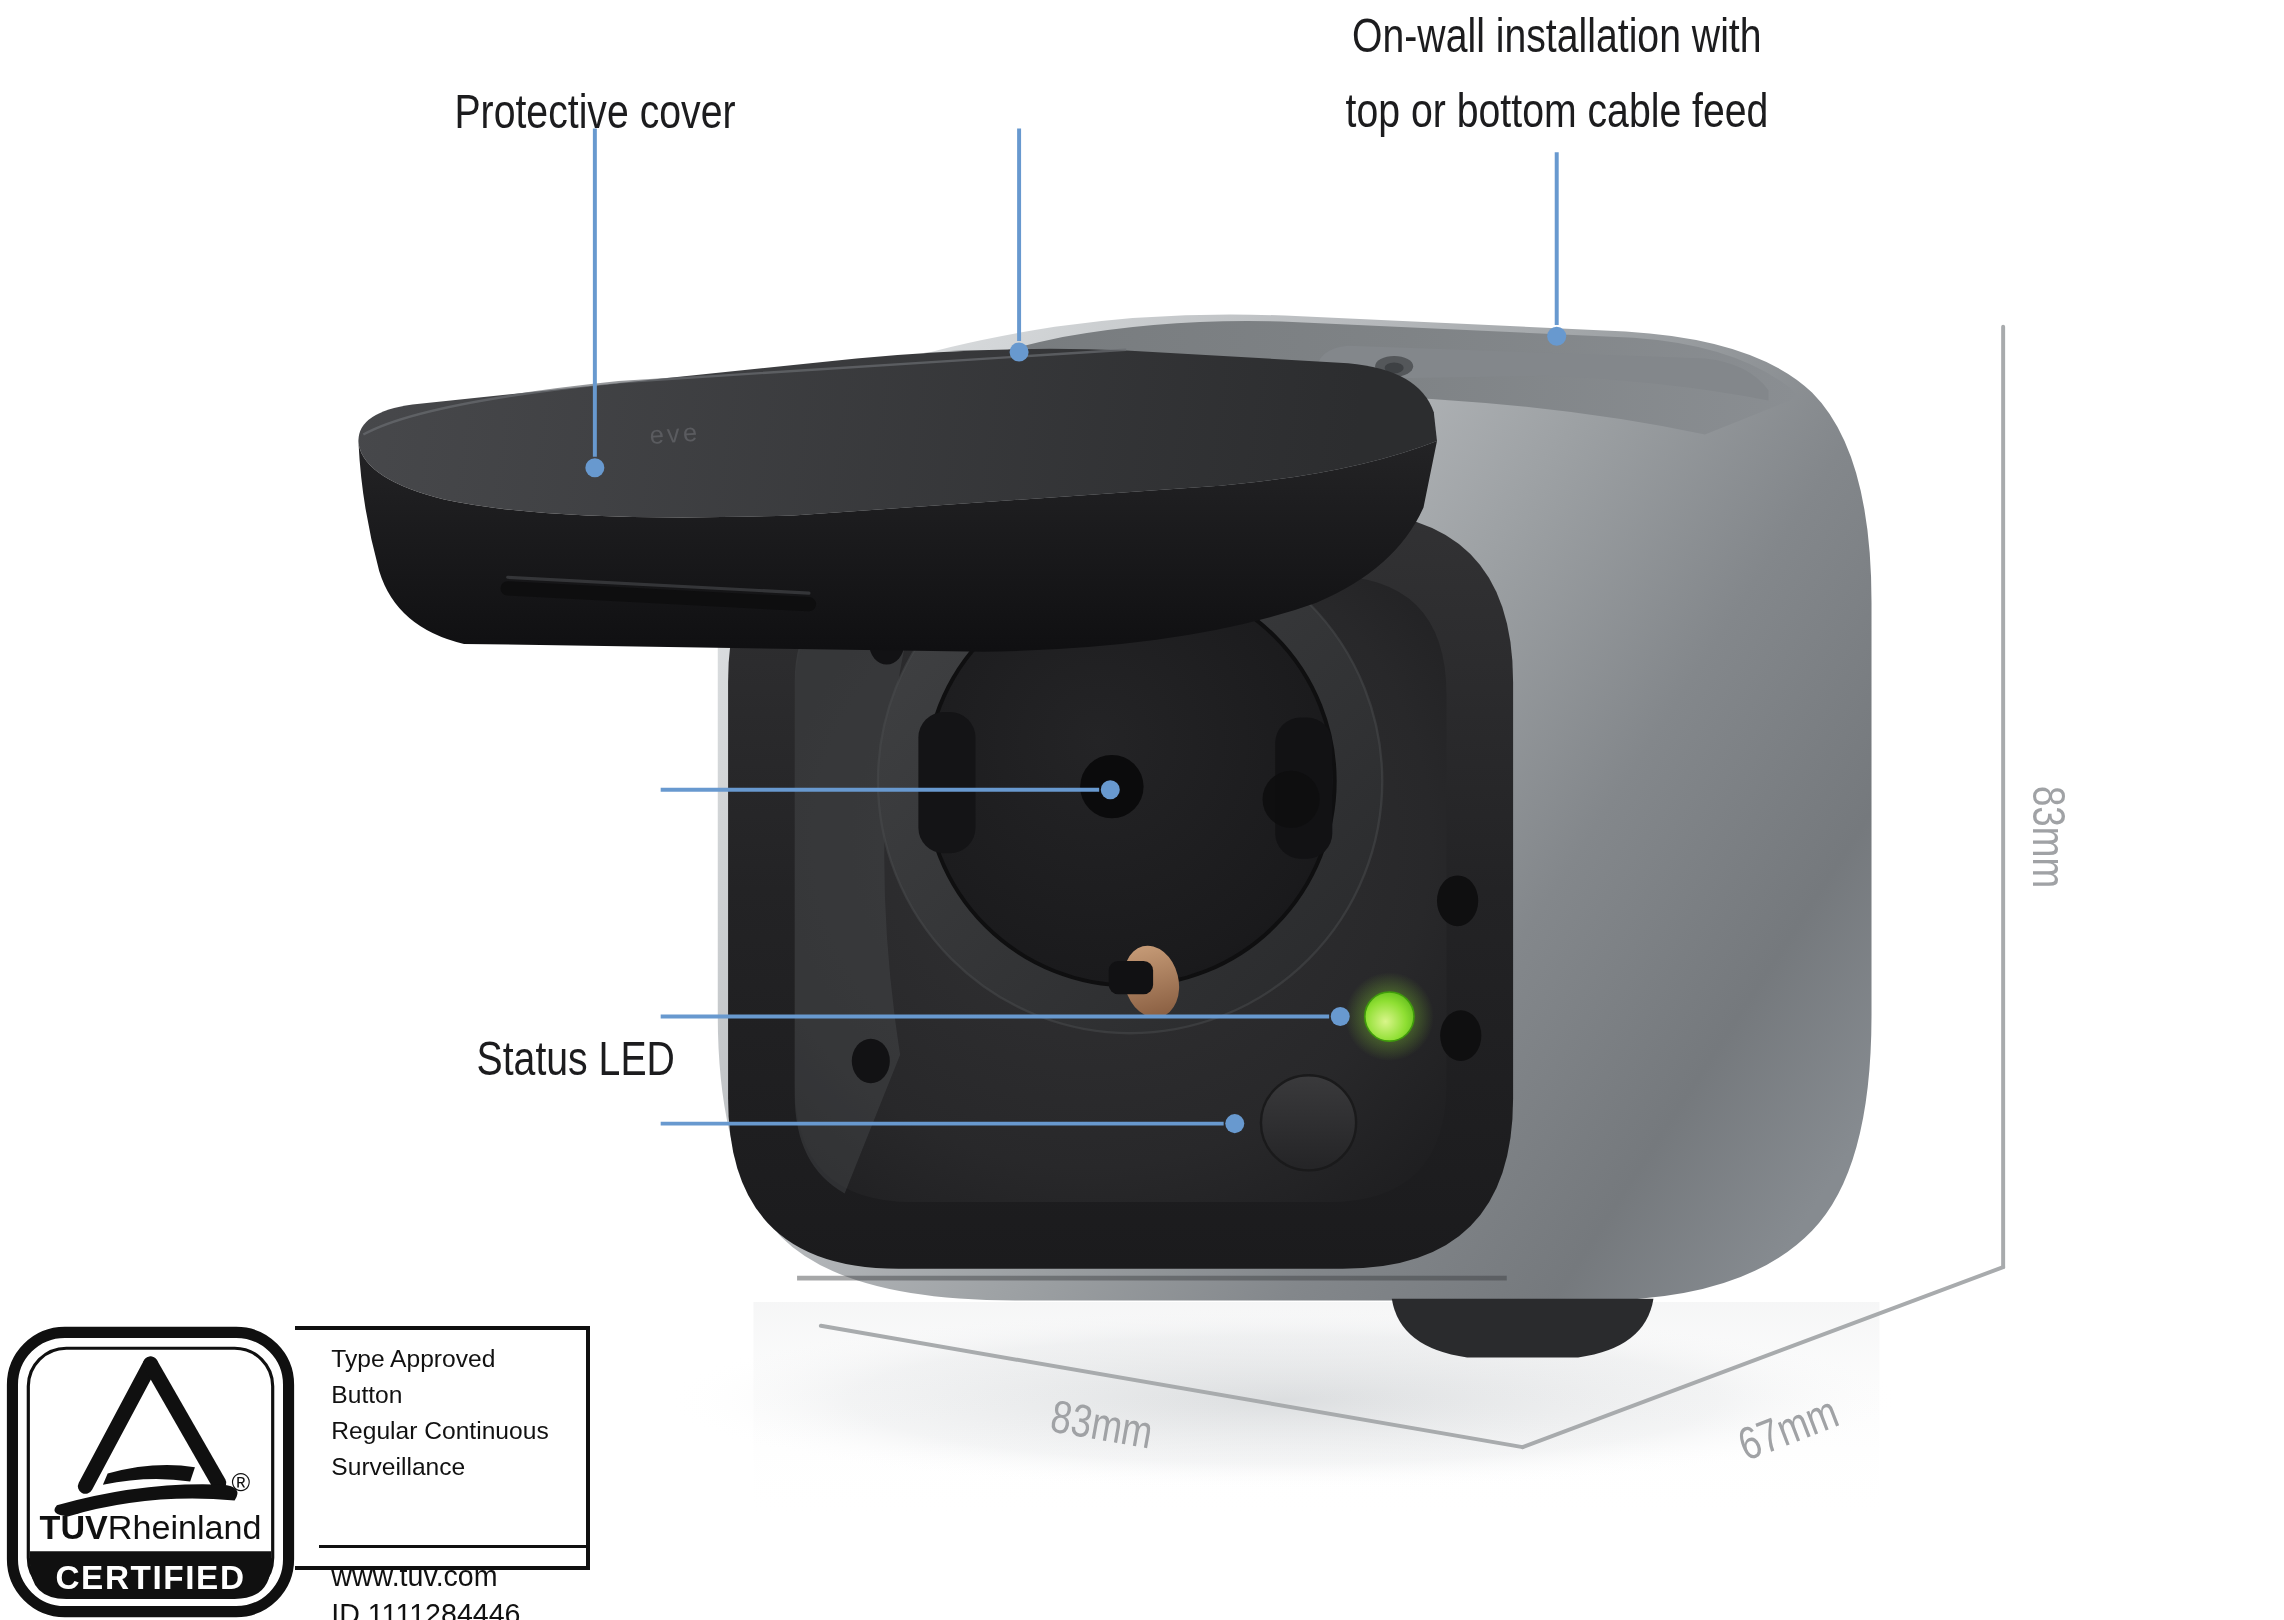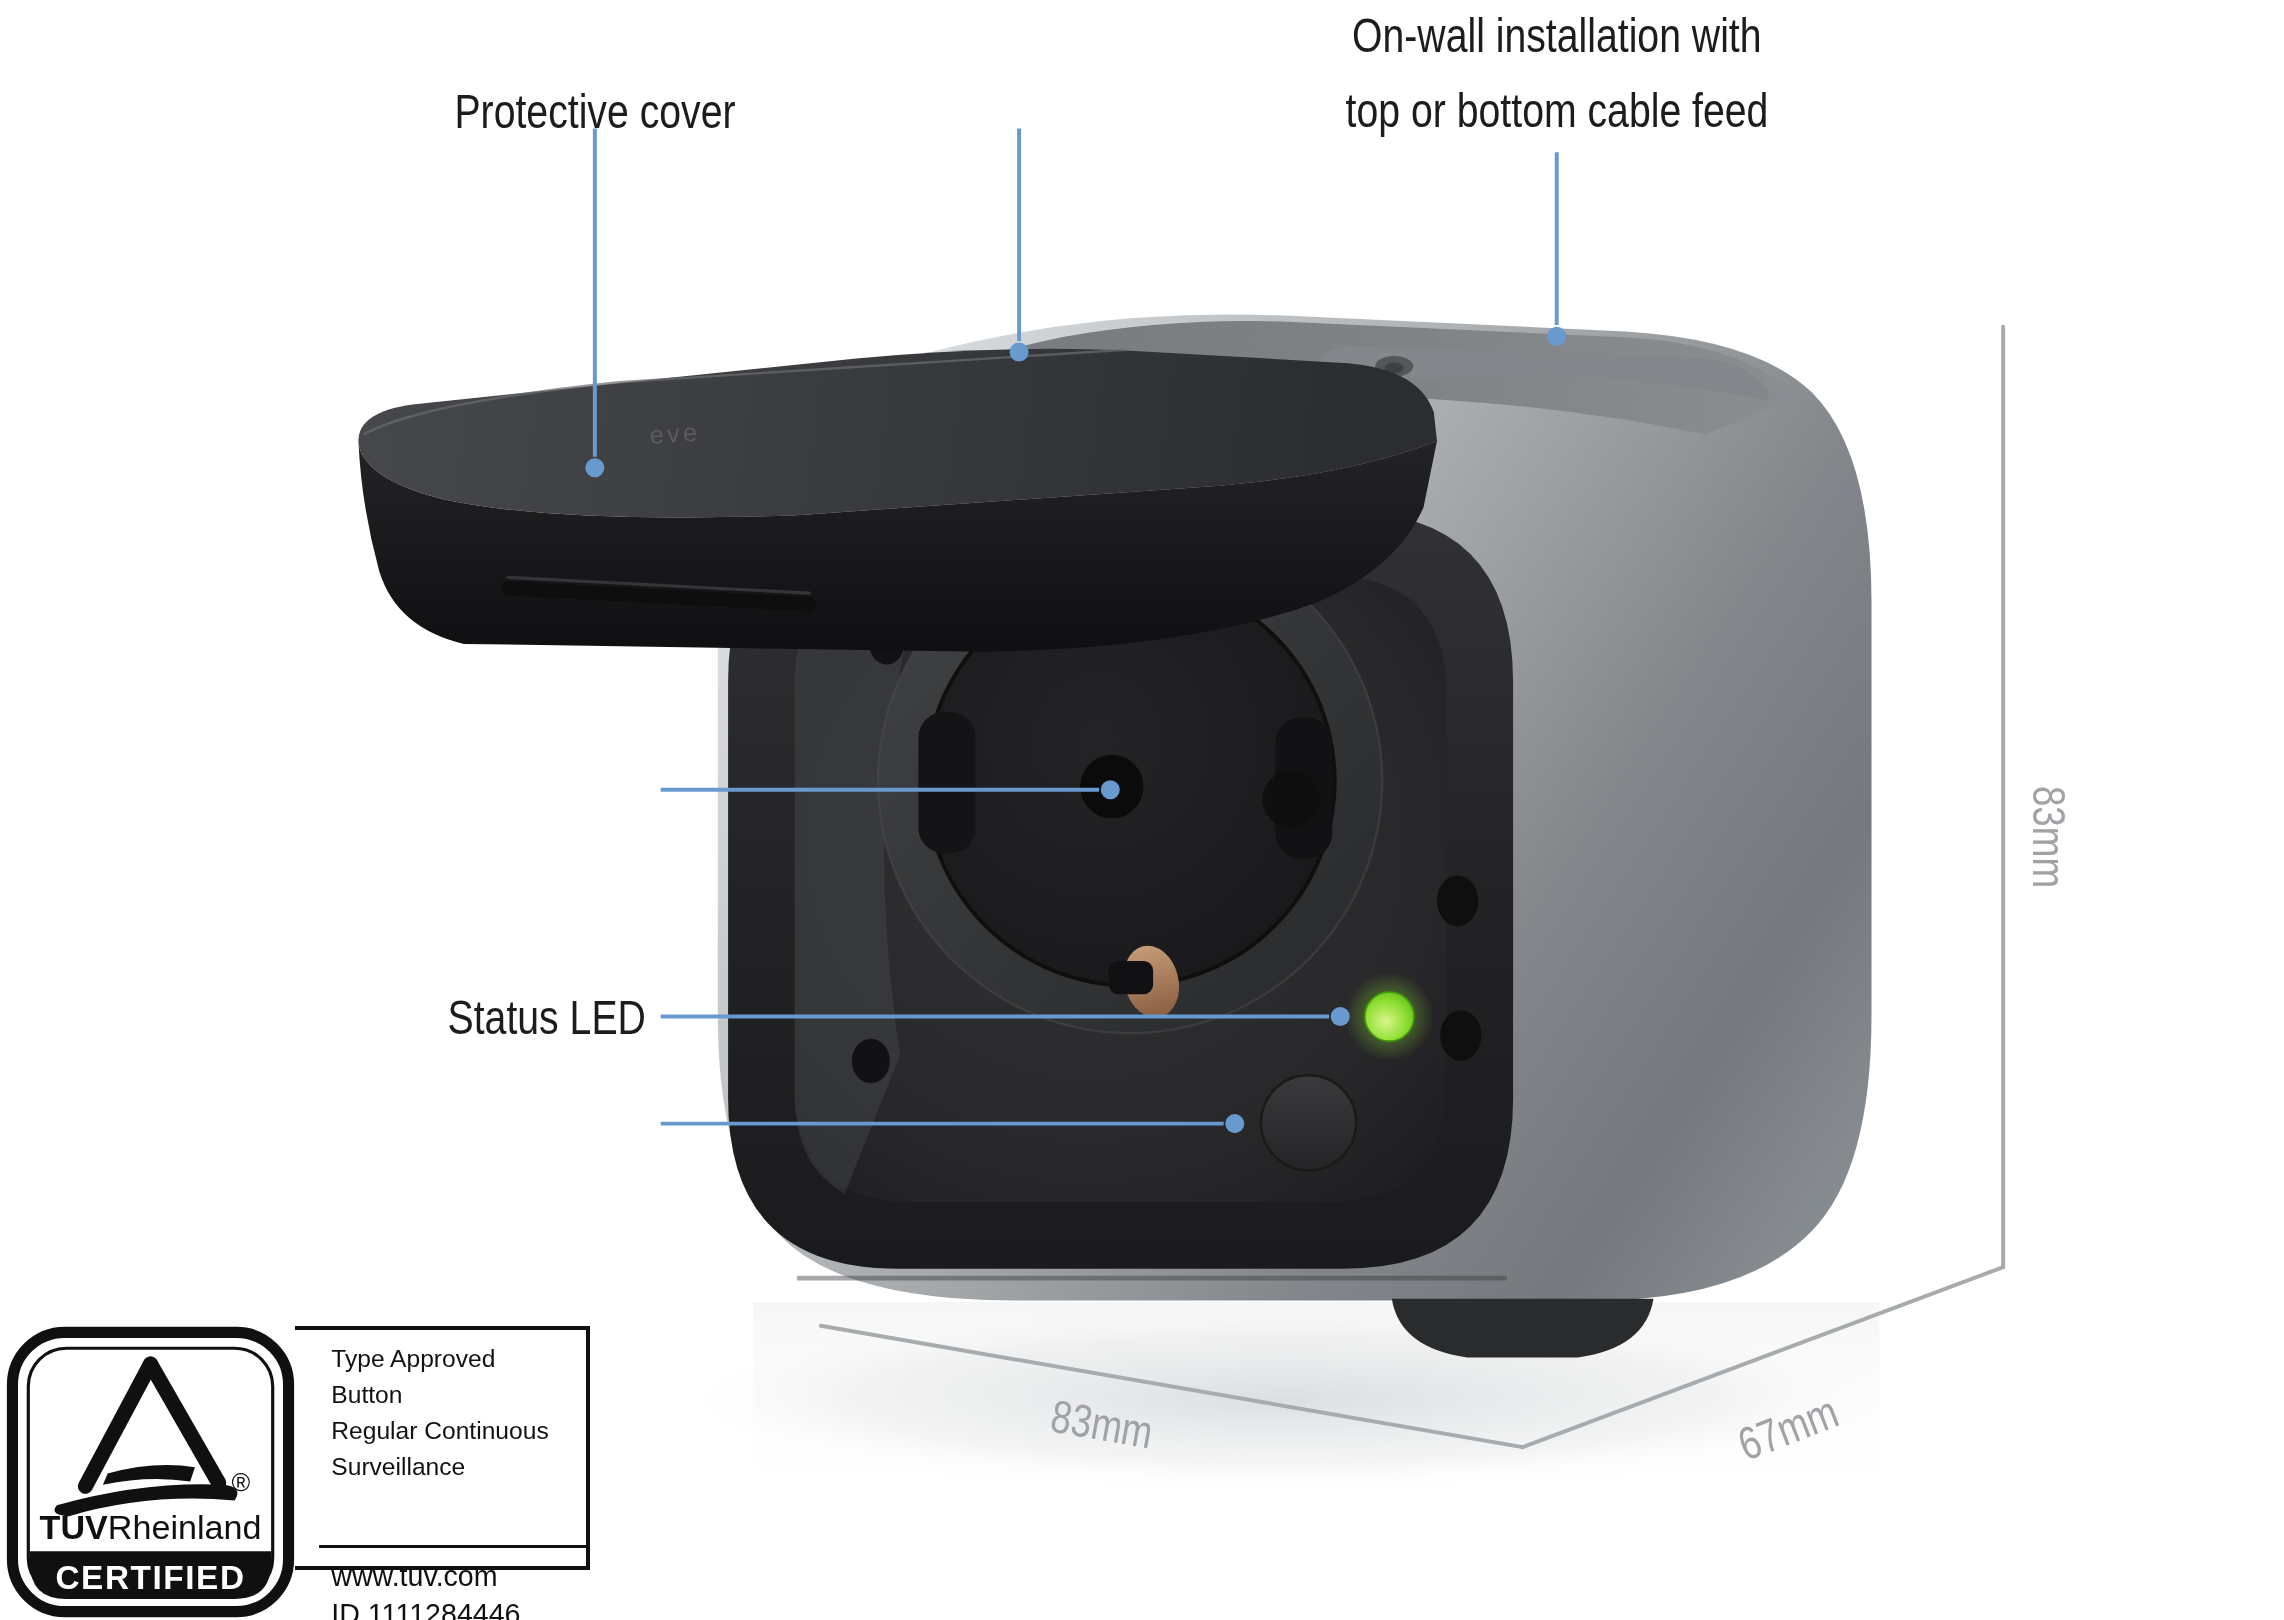--- a/index.html
+++ b/index.html
@@ -246,21 +246,21 @@
 
 
   <div class="callout-label ctr two-line" style="left:1557px;top:-1.6px;">
     <div><span class="cnd">On-wall installation with</span></div>
     <div><span class="cnd">top or bottom cable feed</span></div>
   </div>
 
   <div class="callout-label right-block two-line" style="top:712px;">
   </div>
 
-  <div class="callout-label right-block" style="top:993px;">
+  <div class="callout-label right-block" style="top:1034px;padding-left:29px;">
     <span class="cnd-r">Status LED</span>
   </div>
 
 
   <div class="dim-label" style="left:1102px;top:1424px;transform:translate(-50%,-50%) rotate(10deg) scaleX(0.8);">83mm</div>
   <div class="dim-label" style="left:1788px;top:1428px;transform:translate(-50%,-50%) rotate(-21deg) scaleX(0.8);">67mm</div>
   <div class="dim-label" style="left:2049px;top:837px;transform:translate(-50%,-50%) rotate(90deg) scaleX(0.8);">83mm</div>
 
   <div class="tuv">
     <svg class="tuv-badge-svg" width="289" height="292" viewBox="0 0 364 368">

